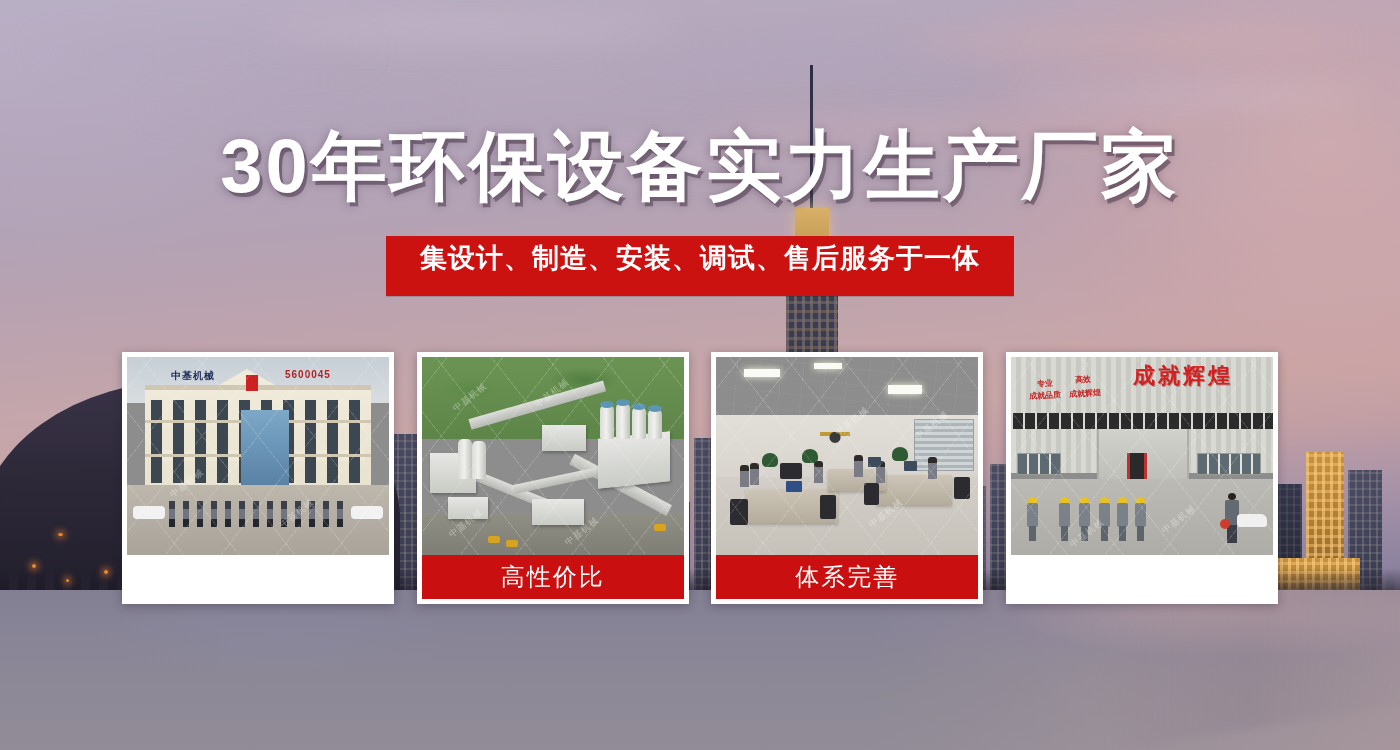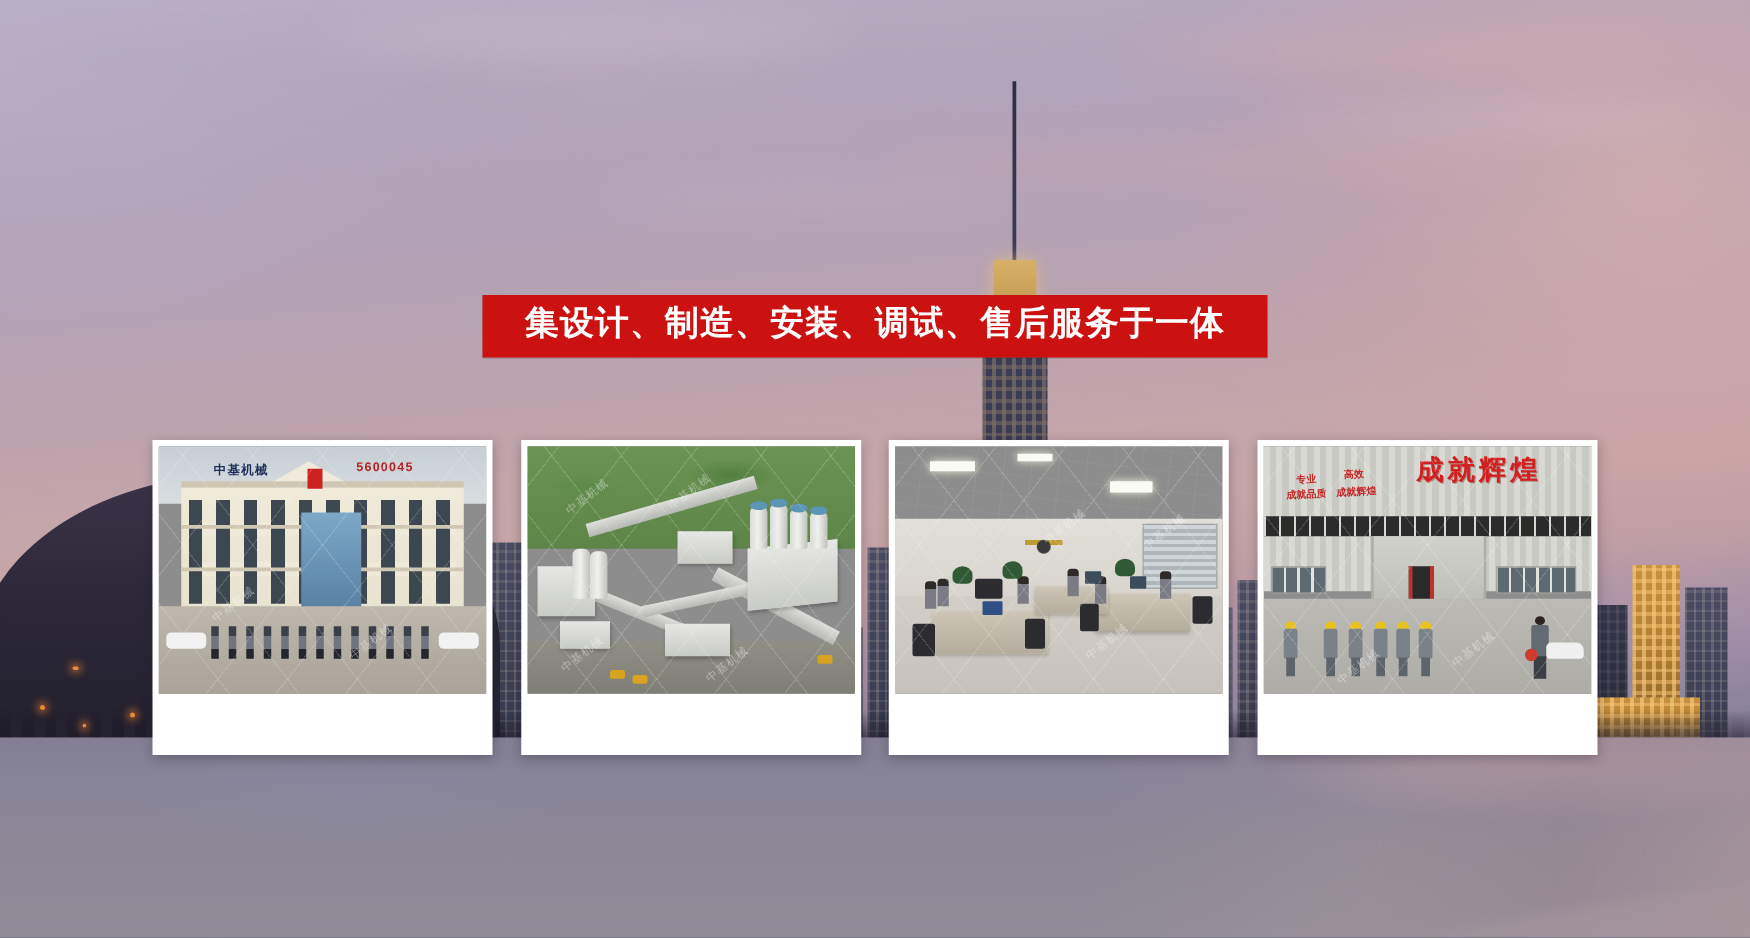--- a/index.html
+++ b/index.html
@@ -156,21 +156,21 @@
   
   .subtitle-wrap {
     position:absolute; left:0; right:0; top:236px;
     display:flex; justify-content:center;
   }
   .subtitle {
     background:#cc1111;
     color:#ffffff;
     font-size:27px; font-weight:bold;
     letter-spacing:1px;
-    padding:8px 34px 14px;
+    padding:8px 34px 24px;
     line-height:1.05;
     white-space:nowrap;
     box-shadow:0 1px 0 rgba(0,0,0,0.15);
   }
 
   
   .cards {
     position:absolute; left:122px; top:352px;
     width:1156px; height:252px;
     display:flex; justify-content:space-between;
@@ -544,20 +544,21 @@
     <div class="emberlight" style="left:1188px;bottom:146px; width:4px; height:4px;"></div>
     <div class="emberlight" style="left:1250px;bottom:154px; width:4px; height:4px;"></div>
     <div class="emberlight" style="left:1318px;bottom:148px; width:4px; height:4px;"></div>
   </div>
 
   <div class="water">
     <div class="shimmer"></div>
     <div class="wake"></div>
   </div>
 
+  <div class="headline">30年环保设备实力生产厂家</div>
 
   <div class="subtitle-wrap">
     <div class="subtitle">集设计、制造、安装、调试、售后服务于一体</div>
   </div>
 
   <div class="cards">
 
     <div class="card">
       <div class="photo p1">
         <div class="sky1"></div>
@@ -626,20 +627,21 @@
         <div class="silo" style="left:50px;  top:84px; height:38px;"></div>
         <div class="digger" style="left:66px;  bottom:12px;"></div>
         <div class="digger" style="left:84px;  bottom:8px;"></div>
         <div class="digger" style="right:18px; bottom:24px;"></div>
         <div class="lattice"></div>
         <span class="wm" style="left:28px; top:34px;">中基机械</span>
         <span class="wm" style="left:110px; top:30px;">中基机械</span>
         <span class="wm" style="left:24px; top:160px;">中基机械</span>
         <span class="wm" style="left:140px; top:168px;">中基机械</span>
       </div>
+      <div class="caption">高性价比</div>
     </div>
 
     <div class="card">
       <div class="photo p3">
         <div class="ceiling"></div>
         <div class="panel" style="left:28px;  top:12px; width:36px; height:8px;"></div>
         <div class="panel" style="left:172px; top:28px; width:34px; height:9px;"></div>
         <div class="panel" style="left:98px;  top:6px;  width:28px; height:6px;"></div>
         <div class="wall"></div>
         <div class="blinds"></div>
@@ -668,20 +670,21 @@
         <div class="plant" style="left:176px; top:90px;"></div>
 
         <div class="monitor" style="left:188px; top:104px;"></div>
         <div class="monitor" style="left:152px; top:100px;"></div>
         <div class="laptop" style="left:70px;  top:124px;"></div>
         <div class="lattice"></div>
         <span class="wm" style="left:116px; top:58px;">中基机械</span>
         <span class="wm" style="left:196px; top:62px;">中基机械</span>
         <span class="wm" style="left:150px; top:150px;">中基机械</span>
       </div>
+      <div class="caption">体系完善</div>
     </div>
 
     <div class="card">
       <div class="photo p4">
         <div class="hall"></div>
         <div class="bigtxt">成就辉煌</div>
         <div class="slogan" style="left:26px; top:22px;">专业</div>
         <div class="slogan" style="left:18px; top:34px;">成就品质</div>
         <div class="slogan" style="left:64px; top:18px;">高效</div>
         <div class="slogan" style="left:58px; top:32px;">成就辉煌</div>

